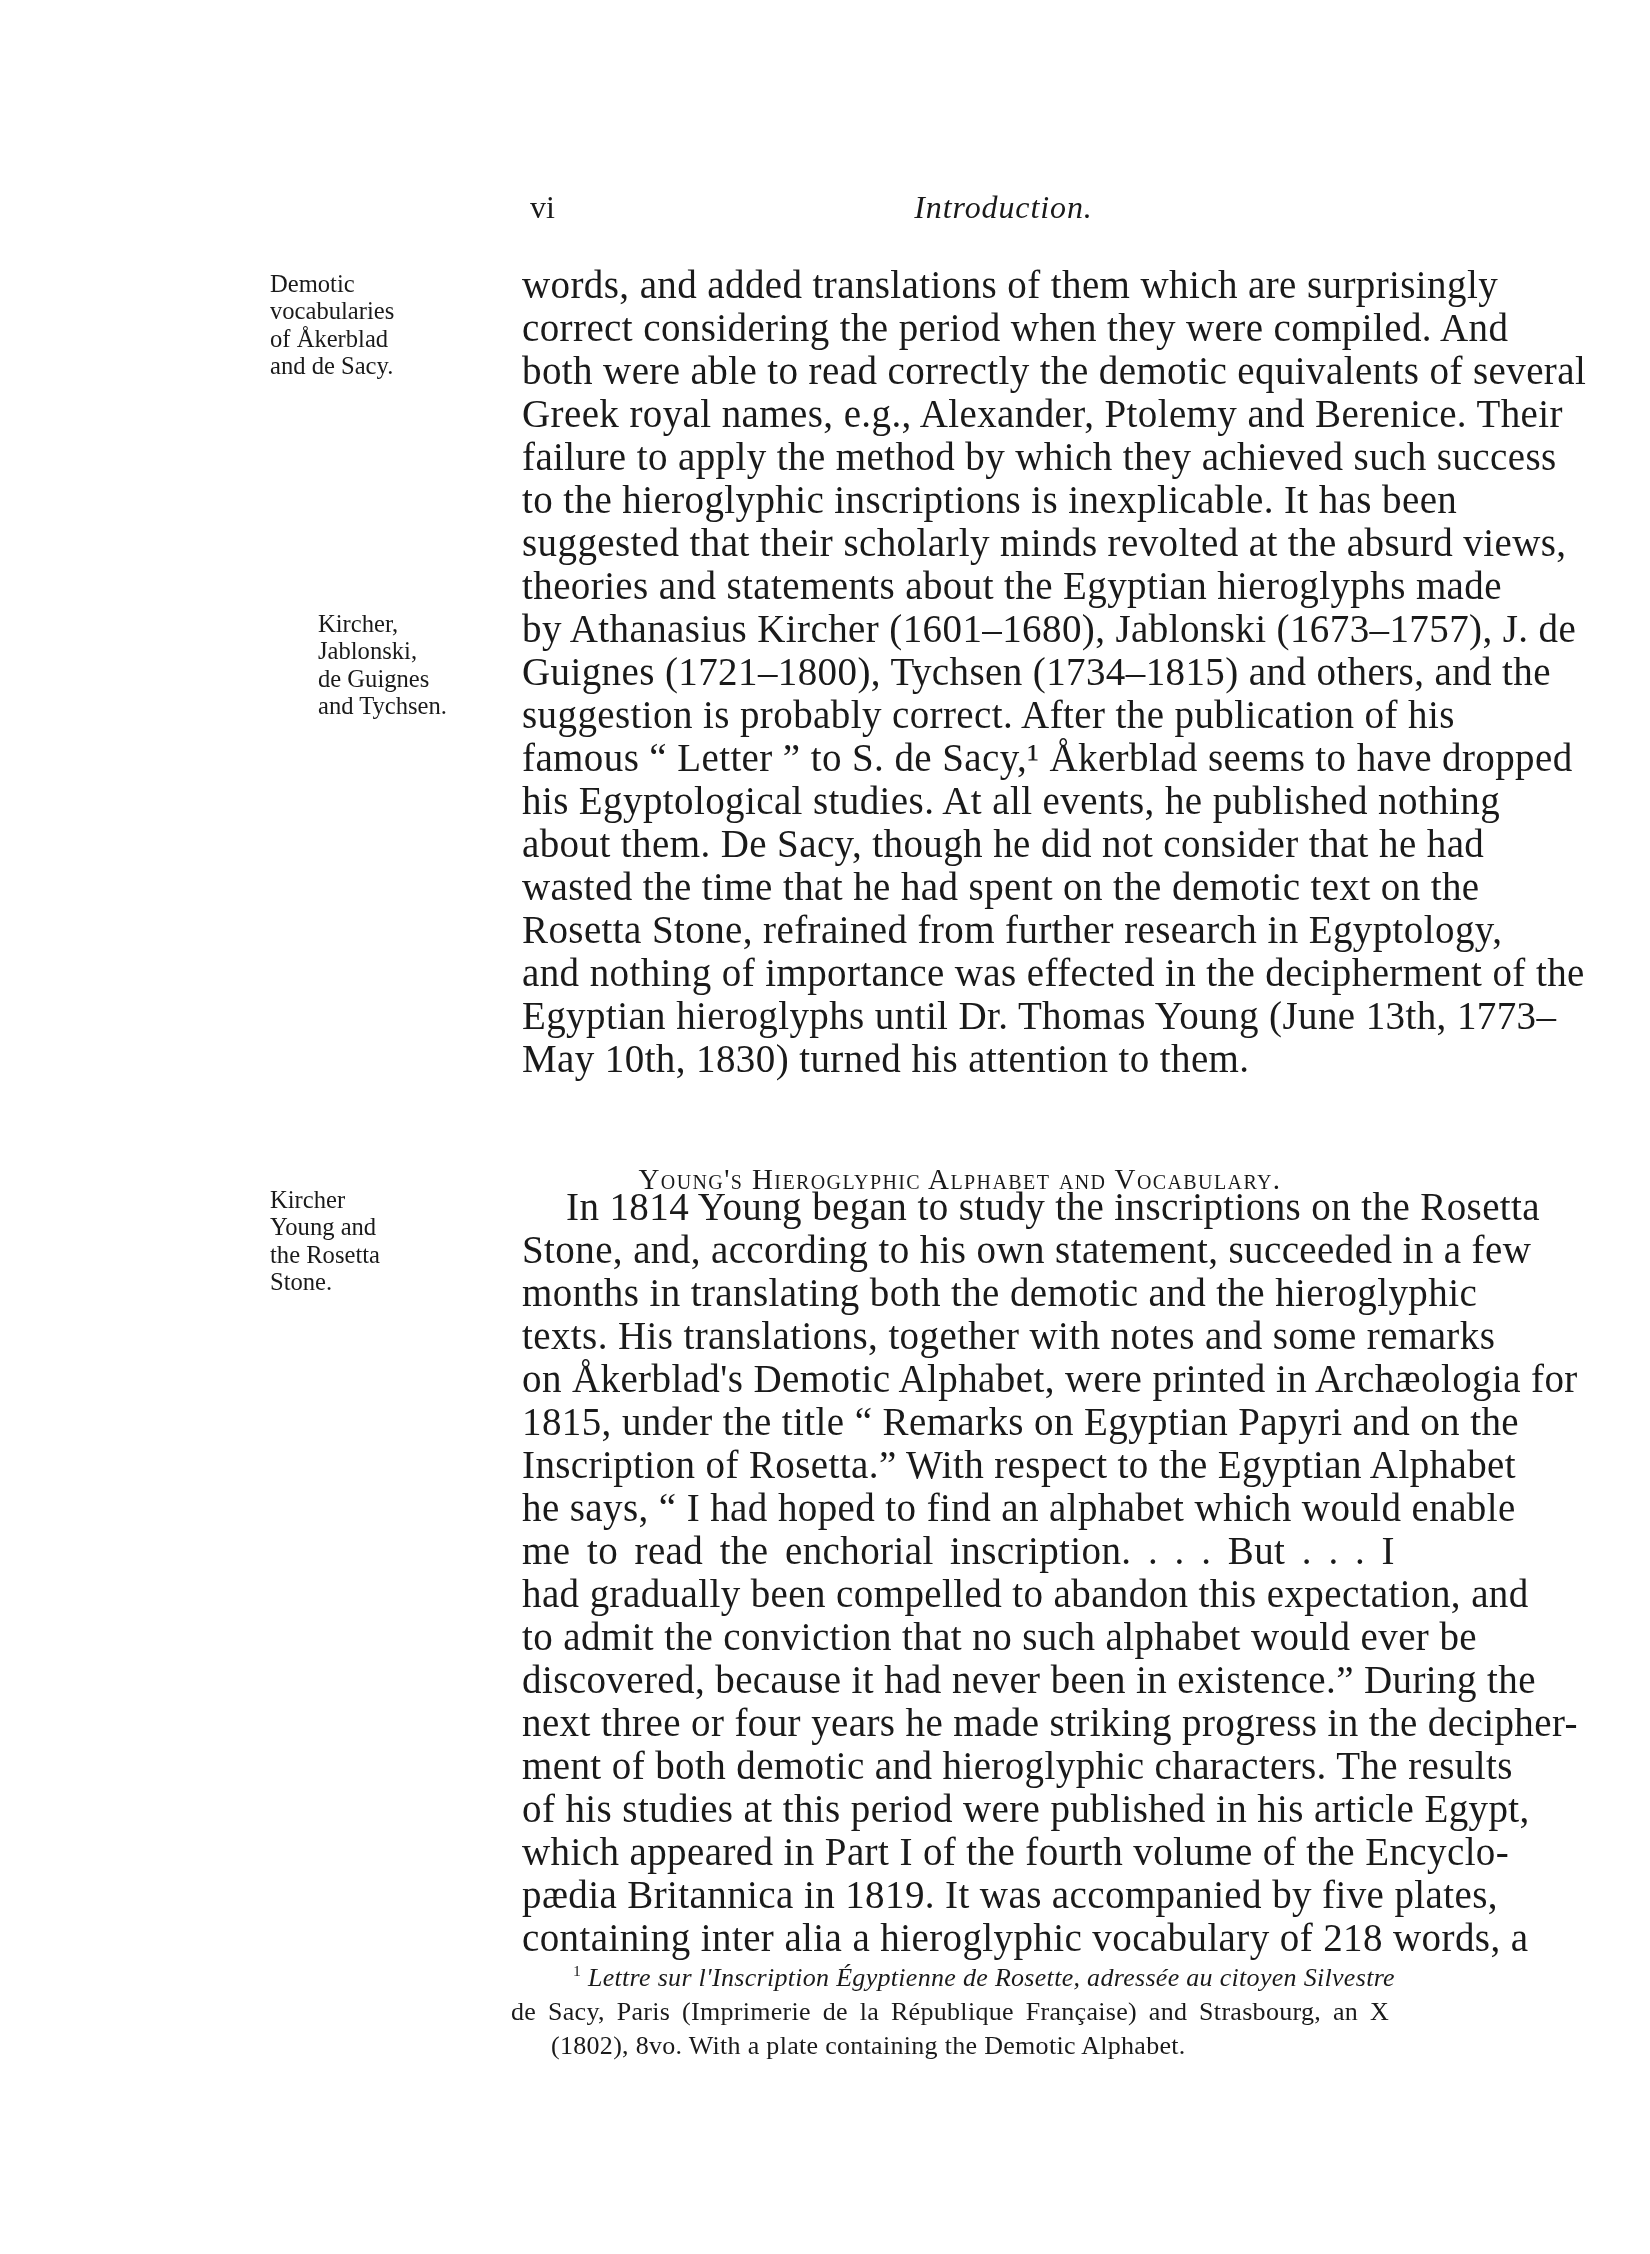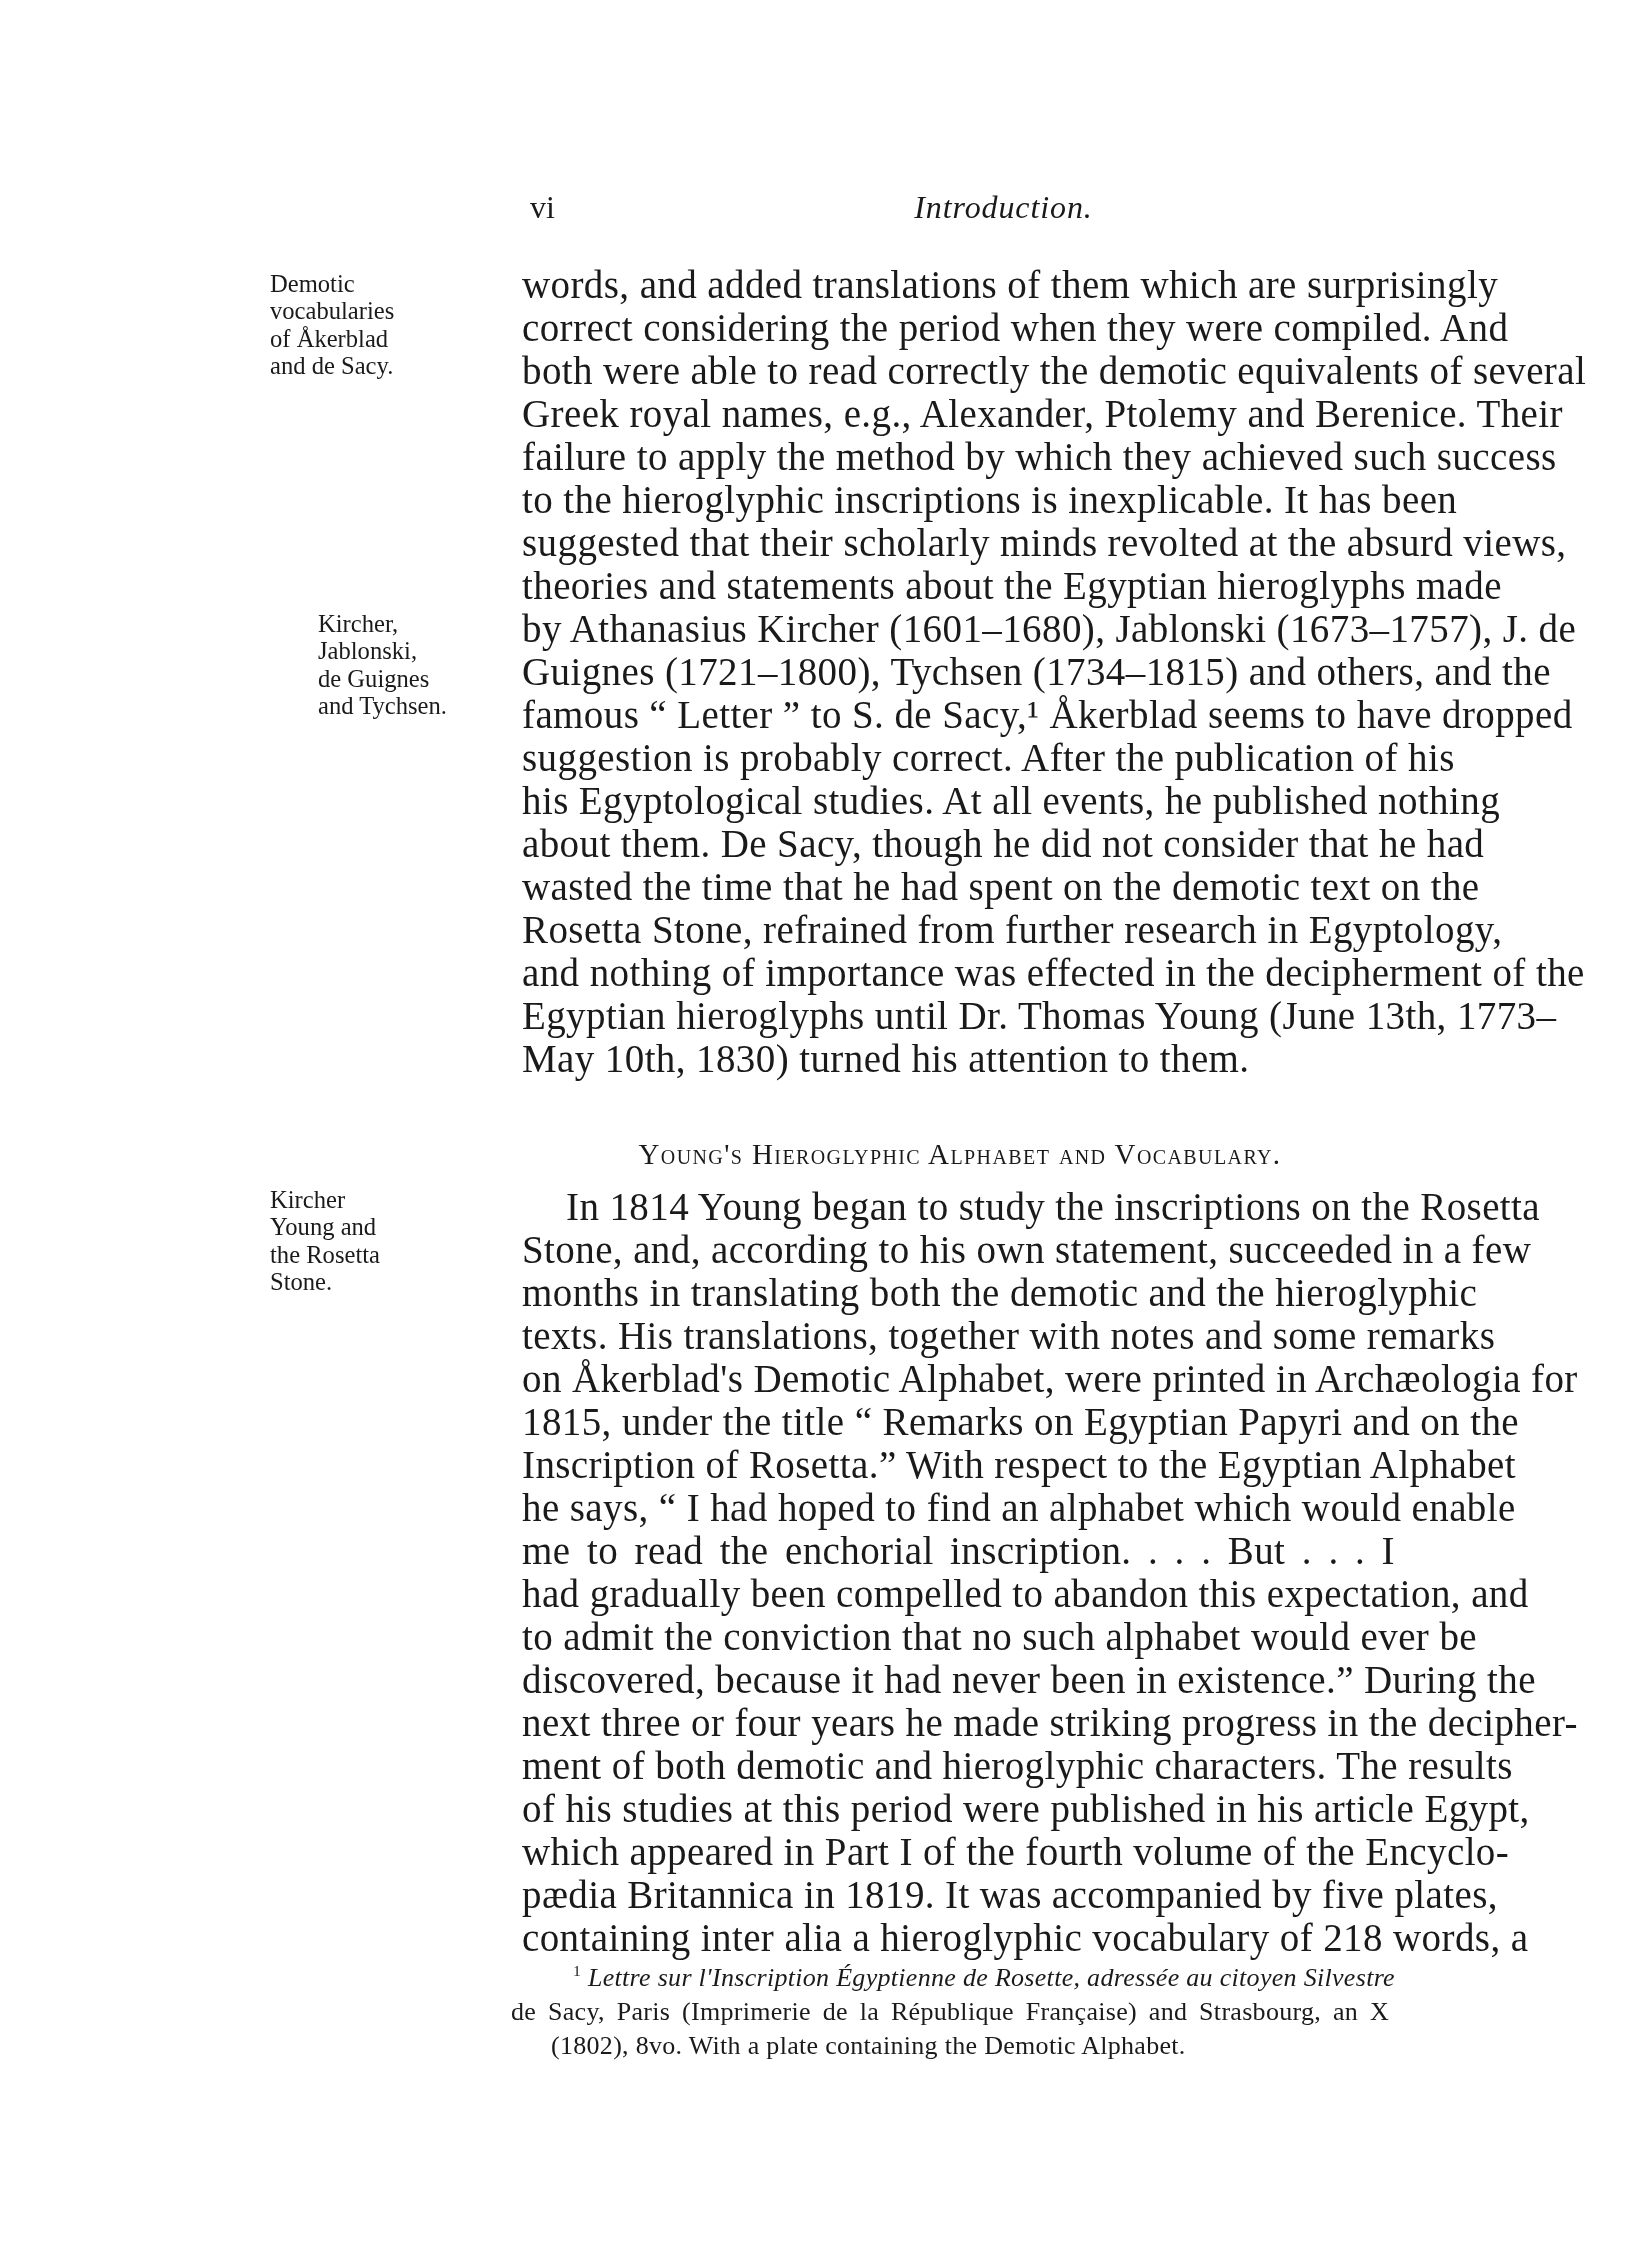--- a/index.html
+++ b/index.html
@@ -11,21 +11,21 @@
   .folio { position: absolute; left: 0; top: 0; font-size: 32px; }
   .run-title { position: absolute; left: 284px; top: 0; width: 379px; text-align: center; font-size: 32px; font-style: italic; letter-spacing: 0.9px; }
 
   .body-block { position: absolute; left: 522px; width: 873px; font-size: 39px; line-height: 43px; text-align: justify; letter-spacing: 0.4px; }
   .body-block .line { display: block; white-space: nowrap; text-align-last: justify; text-align: justify; height: 43px; overflow: visible; }
   .body-block .line.last { text-align-last: left; }
   .body-block .line.indent { padding-left: 44px; }
 
   .margin-note { position: absolute; left: 270px; width: 227px; font-size: 24.6px; line-height: 27.4px; }
 
-  .section-heading { position: absolute; top: 1138px; left: 520px; width: 880px; text-align: center; font-size: 29px; font-variant: small-caps; letter-spacing: 1.4px; }
+  .section-heading { position: absolute; top: 1163px; left: 520px; width: 880px; text-align: center; font-size: 29px; font-variant: small-caps; letter-spacing: 1.4px; }
 
   .footnote { position: absolute; left: 511px; top: 1961px; width: 878px; font-size: 26px; line-height: 34px; letter-spacing: 0.3px; }
   .footnote .line { display: block; white-space: nowrap; text-align: justify; text-align-last: justify; }
   .footnote .line.last { text-align-last: left; margin-left: 40px; }
   .footnote .line.indent { padding-left: 62px; }
   sup { font-size: 60%; vertical-align: super; line-height: 0; }
   .it { font-style: italic; }
 </style>
 </head>
 <body>
@@ -60,22 +60,22 @@
   <span class="line">words, and added translations of them which are surprisingly</span>
   <span class="line">correct considering the period when they were compiled.  And</span>
   <span class="line">both were able to read correctly the demotic equivalents of several</span>
   <span class="line">Greek royal names, e.g., Alexander, Ptolemy and Berenice.  Their</span>
   <span class="line">failure to apply the method by which they achieved such success</span>
   <span class="line">to the hieroglyphic inscriptions is inexplicable.  It has been</span>
   <span class="line">suggested that their scholarly minds revolted at the absurd views,</span>
   <span class="line">theories and statements about the Egyptian hieroglyphs made</span>
   <span class="line">by Athanasius Kircher (1601–1680), Jablonski (1673–1757), J. de</span>
   <span class="line">Guignes (1721–1800), Tychsen (1734–1815) and others, and the</span>
+  <span class="line">suggestion is probably correct.  After the publication of his</span>
   <span class="line">famous “ Letter ” to S. de Sacy,¹ Åkerblad seems to have dropped</span>
-  <span class="line">suggestion is probably correct.  After the publication of his</span>
   <span class="line">his Egyptological studies.  At all events, he published nothing</span>
   <span class="line">about them.  De Sacy, though he did not consider that he had</span>
   <span class="line">wasted the time that he had spent on the demotic text on the</span>
   <span class="line">Rosetta Stone, refrained from further research in Egyptology,</span>
   <span class="line">and nothing of importance was effected in the decipherment of the</span>
   <span class="line">Egyptian hieroglyphs until Dr. Thomas Young (June 13th, 1773–</span>
   <span class="line last">May 10th, 1830) turned his attention to them.</span>
 </div>
 
 <div class="section-heading">Young's Hieroglyphic Alphabet and Vocabulary.</div>

